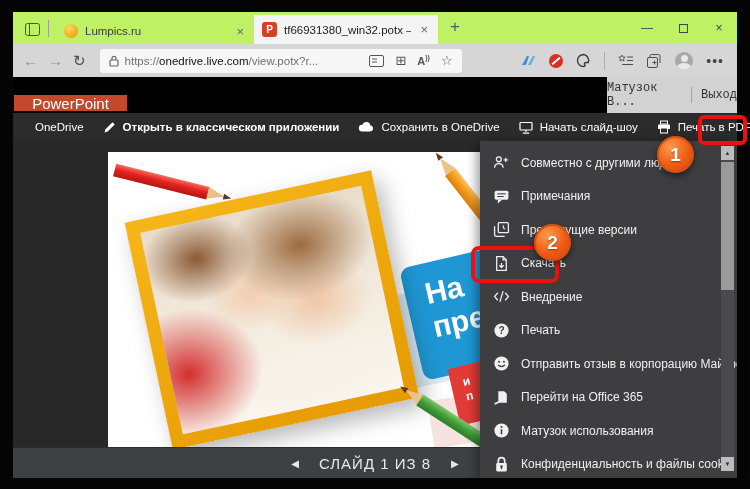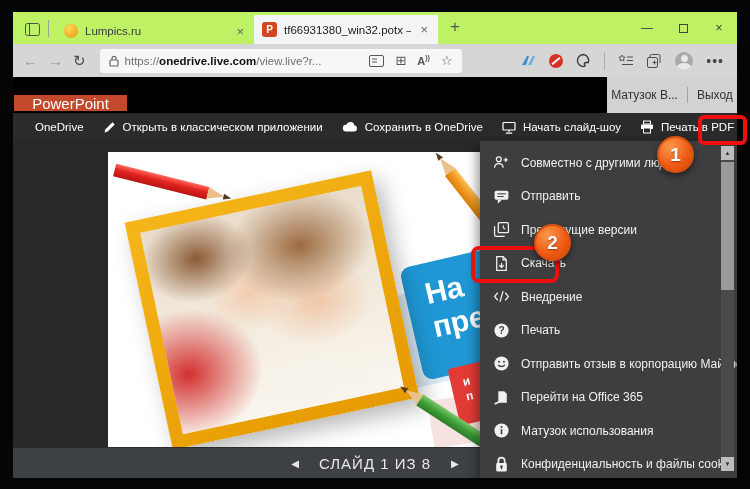--- a/index.html
+++ b/index.html
@@ -30,21 +30,21 @@
   .max-box { width:9px; height:9px; border:1px solid #444; display:inline-block; }
 
   
   .address-bar { position:absolute; left:0; top:32px; width:100%; height:33px; background:#d6d6d6;
                  display:flex; align-items:center; padding:0 10px; gap:10px; font-size:14px; }
   .nav-glyph { color:#8f8f8f; font-size:15px; }
   .nav-glyph.refresh { color:#4e4e4e; }
   .url-field { height:24px; flex:0 0 362px; background:#f7f7f7; border-radius:3px;
                display:flex; align-items:center; padding:0 9px; gap:6px; font-size:11.5px; margin-left:4px; }
   .url-scheme, .url-path { color:#6f6f6f; }
-  .url-host { color:#111; font-weight:bold; }
+  .url-host { color:#111; font-weight:normal; }
   .url-icons { margin-left:auto; display:flex; align-items:center; gap:11px; color:#555; }
   .url-icons .gi { font-size:13px; }
   .read-aloud { font-size:11px; font-weight:bold; color:#555; display:flex; align-items:flex-start; }
   .waves { font-size:7px; margin-top:-1px; }
   .address-right { margin-left:auto; display:flex; align-items:center; gap:13px; padding-right:3px; }
   .ext-red { width:14px; height:14px; border-radius:50%; background:#d93025; position:relative; }
   .ext-red::after { content:""; position:absolute; left:2px; top:6px; width:10px; height:2px;
                     background:#fff; transform:rotate(-40deg); }
   .asep { width:1px; height:18px; background:#aeaeae; }
   .avatar-circ { width:18px; height:18px; border-radius:50%; background:#a9a9a9; position:relative; overflow:hidden; }
@@ -54,28 +54,28 @@
 
   
   .app-header { position:absolute; left:0; top:65px; width:100%; height:36px; background:#000;
                 display:flex; align-items:stretch; }
   .brand-box { width:113px; margin:18px 0 2px 1px; background:#c2492c; color:#fff;
                display:flex; align-items:center; justify-content:center; font-size:15px; }
   .hdr-spacer { flex:1; }
   .premium-btn { align-self:center; height:31px; padding:0 17px; background:#c2492c; color:#fff;
                  display:flex; align-items:center; gap:8px; font-size:12.5px; }
   .account-box { width:130px; background:#d2d2d2; display:flex; align-items:center;
-                 justify-content:center; gap:9px; font-size:12px; color:#333; }
+                 justify-content:center; gap:9px; font-size:12px; color:#333;font-family:Liberation Mono, monospace; }
   .acct-sep { width:1px; height:16px; background:#a5a5a5; }
 
   
   .toolbar { position:absolute; left:0; top:101px; width:100%; height:28px; background:#2b2b2b;
              display:flex; align-items:center; padding:0 8px 0 22px; gap:19px; color:#fff; font-size:11.5px; }
   .tb-item { display:flex; align-items:center; gap:7px; white-space:nowrap; }
-  .tb-first { margin-left:auto; }
+  .tb-first { margin-left:auto;font-weight:bold; }
 
   
   .stage { position:absolute; left:0; top:129px; width:100%; height:306px; background:#282828; overflow:hidden; }
   .slide { position:absolute; left:95px; top:11px; width:512px; height:295px; background:#fff; overflow:hidden; }
 
   .pencil { position:absolute; display:flex; align-items:center; height:14px; }
   .p-body { flex:1; height:13px; }
   .p-wood-r { width:0; height:0; border-top:6.5px solid transparent; border-bottom:6.5px solid transparent; border-left:17px solid #ecc28c; }
   .p-lead-r { width:0; height:0; border-top:3px solid transparent; border-bottom:3px solid transparent; border-left:8px solid #5a3b22; margin-left:-1px; }
   .p-wood-l { width:0; height:0; border-top:6.5px solid transparent; border-bottom:6.5px solid transparent; border-right:17px solid #ecc28c; }
@@ -183,21 +183,21 @@
     <div class="address-bar">
       <span class="nav-glyph">←</span>
       <span class="nav-glyph">→</span>
       <span class="nav-glyph refresh">↻</span>
 
       <div class="url-field">
         <svg width="10" height="12" viewBox="0 0 10 12">
             <rect x="1" y="5" width="8" height="6" rx="1" fill="none" stroke="#666" stroke-width="1.2"></rect>
             <path d="M3 5V3.4a2 2 0 0 1 4 0V5" fill="none" stroke="#666" stroke-width="1.2"></path>
           </svg>
-        <span><span class="url-scheme">https://</span><span class="url-host">onedrive.live.com</span><span class="url-path">/view.live?r...</span></span>
+        <span><span class="url-scheme">https://</span><span class="url-host">onedrive.live.com</span><span class="url-path">/view.potx?r...</span></span>
         <span class="url-icons">
           <svg width="15" height="12" viewBox="0 0 15 12">
               <rect x="0.5" y="0.5" width="14" height="11" rx="1.5" fill="none" stroke="#555"></rect>
               <line x1="3" y1="4" x2="8" y2="4" stroke="#555"></line>
               <line x1="3" y1="7" x2="8" y2="7" stroke="#555"></line>
             </svg>
           <span class="gi">⊞</span>
           <span class="read-aloud">
               <span>A</span>
               <span class="waves">))</span>
@@ -335,21 +335,21 @@
 
         <div class="menu-item">
           <span class="menu-ico">
             <svg width="17" height="17" viewBox="0 0 16 16">
                 <rect x="1.5" y="2.5" width="13" height="8.5" rx="1.5" fill="#f0f0f0"></rect>
                 <path d="M4.5 11v3.5L8.5 11" fill="#f0f0f0"></path>
                 <line x1="4" y1="5.5" x2="12" y2="5.5" stroke="#3e3e40"></line>
                 <line x1="4" y1="8" x2="10" y2="8" stroke="#3e3e40"></line>
               </svg>
           </span>
-          <span>Отправить</span>
+          <span>Примечания</span>
         </div>
 
         <div class="menu-item">
           <span class="menu-ico">
             <svg width="17" height="17" viewBox="0 0 16 16">
                 <rect x="5" y="1.5" width="9.5" height="9.5" rx="1" fill="none" stroke="#f0f0f0" stroke-width="1.2"></rect>
                 <path d="M1.5 5v8a1.5 1.5 0 0 0 1.5 1.5h8" fill="none" stroke="#f0f0f0" stroke-width="1.2"></path>
                 <path d="M9.7 4v2.6l1.8 1" fill="none" stroke="#f0f0f0"></path>
               </svg>
           </span>

